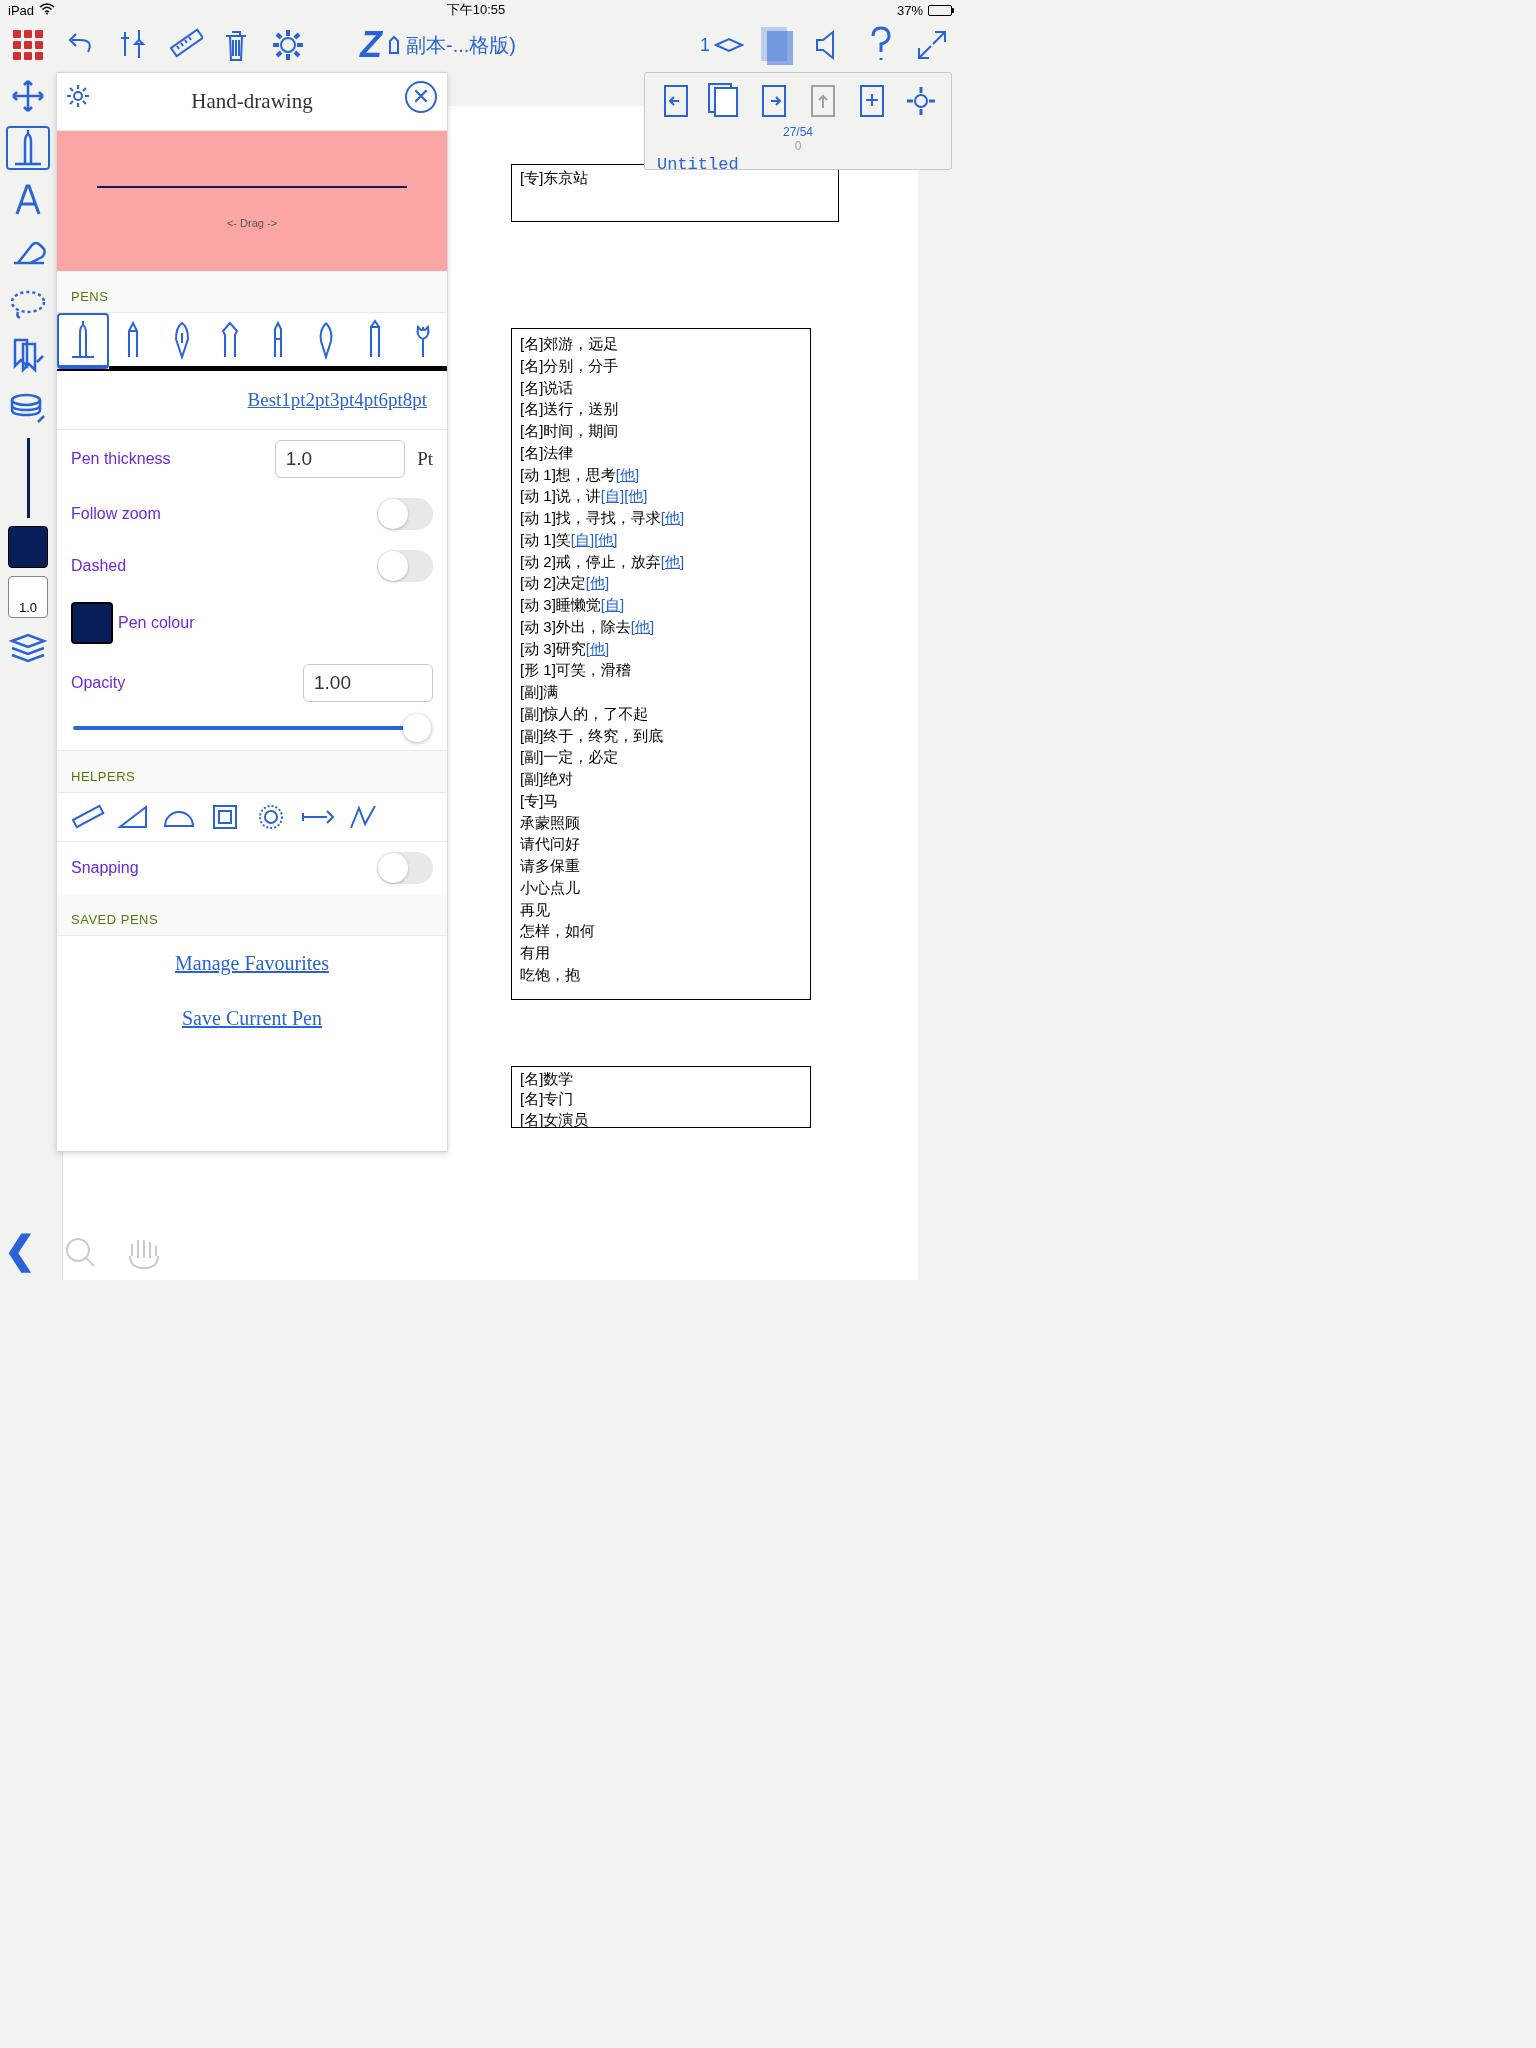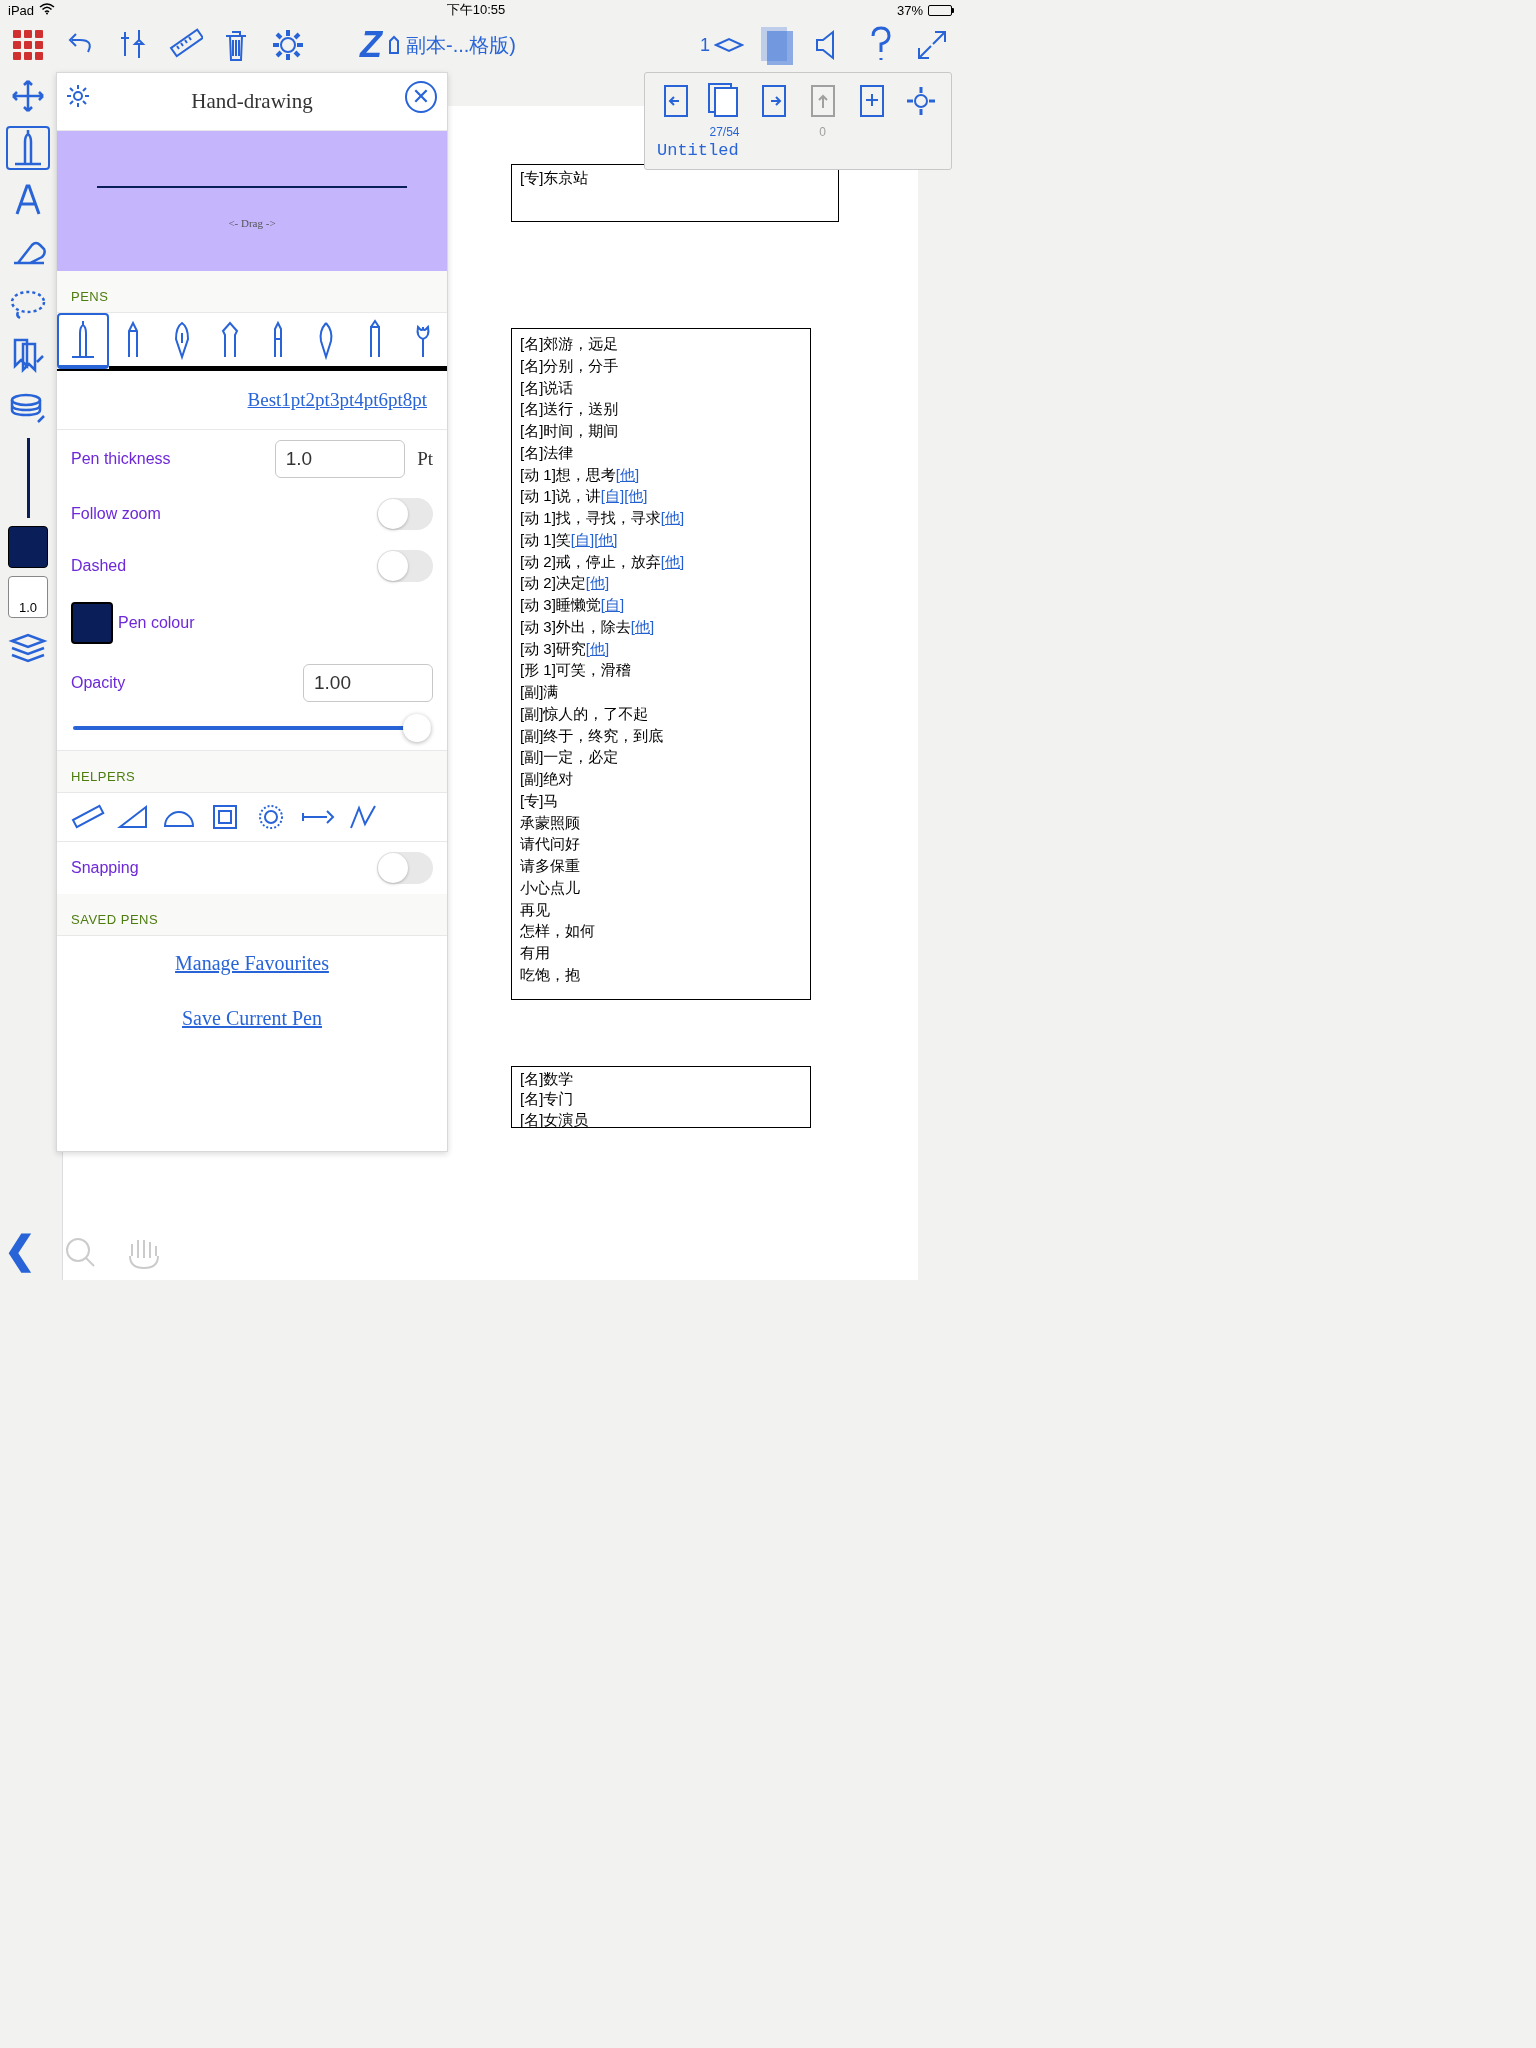--- a/index.html
+++ b/index.html
@@ -32,21 +32,21 @@
 .color-sw.dark { background: #0a1f5a; border: 1px solid #000; }
 .color-sw.white { background: #fff; border: 1px solid #888; position: relative; }
 .sw-label { position: absolute; bottom: 2px; left: 0; right: 0; text-align: center; font-size: 13px; }
 
 .panel { position: absolute; left: 56px; top: 72px; width: 392px; height: 1080px; background: #fff; border: 1px solid #d8d8d8; box-shadow: 0 2px 6px rgba(0,0,0,0.15); overflow: hidden; display: flex; flex-direction: column; }
 .panel-header { height: 58px; display: flex; align-items: center; justify-content: center; position: relative; border-bottom: 1px solid #e8e8e8; }
 .panel-title { font-size: 21px; color: #333; font-family: Georgia, serif; }
 .panel-cog { position: absolute; left: 8px; top: 10px; color: #2864d8; }
 .panel-close { position: absolute; right: 10px; top: 8px; width: 32px; height: 32px; border: 2.5px solid #2864d8; border-radius: 50%; display: flex; align-items: center; justify-content: center; color: #2864d8; font-size: 22px; cursor: pointer; }
 .panel-close::before { content: '✕'; }
-.preview { height: 140px; background: #c4b5fd; position: relative; font-family: Liberation Serif, serif; }
+.preview { height: 140px; background: #fca5a5; position: relative; }
 .preview-line { position: absolute; top: 55px; left: 40px; right: 40px; height: 2px; background: #0a1f5a; }
 .drag-label { position: absolute; top: 86px; left: 0; right: 0; text-align: center; font-size: 11px; color: #555; }
 .section-label { padding: 18px 14px 8px; font-size: 13px; color: #4d7c0f; letter-spacing: 0.5px; background: #f9f9f7; border-bottom: 1px solid #e8e8e8; }
 .pen-row { display: flex; height: 58px; border-bottom: 2px solid #000; }
 .pen-cell { flex: 1; display: flex; align-items: center; justify-content: center; border-bottom: 3px solid #000; position: relative; }
 .pen-cell.sel { border: 2px solid #2864d8; border-radius: 4px; border-bottom: 4px solid #2864d8; }
 .pen-cell svg { width: 38px; height: 42px; stroke: #2864d8; fill: none; stroke-width: 2; }
 .size-row { display: flex; justify-content: flex-end; padding: 18px 20px; border-bottom: 1px solid #e8e8e8; }
 .size-link { color: #2864d8; text-decoration: underline; font-size: 19px; font-family: Georgia, serif; cursor: pointer; }
 .opt-row { display: flex; align-items: center; justify-content: space-between; padding: 10px 14px; min-height: 50px; }
@@ -64,21 +64,21 @@
 .helper-icon { width: 40px; height: 36px; display: flex; align-items: center; justify-content: center; }
 .helper-icon svg { stroke: #2864d8; fill: none; stroke-width: 2; }
 .link-row { padding: 16px; text-align: center; }
 .action-link { color: #2864d8; text-decoration: underline; font-size: 20px; font-family: Georgia, serif; cursor: pointer; }
 
 .page-nav { position: absolute; right: 8px; top: 72px; width: 308px; height: 98px; background: #f2f2f0; border: 1px solid #c8c8c8; border-radius: 3px; padding: 4px 6px; }
 .nav-icons { display: flex; gap: 0px; height: 48px; }
 .nav-icon { flex:1;display: flex; align-items: center; justify-content: center; color: #2864d8; }
 .nav-icon svg { stroke: #2864d8; fill: none; stroke-width: 2; }
 .nav-icon.grey svg { stroke: #a0a0a0; }
-.nav-sub { display: flex; font-size: 12px; color: #2864d8; }
+.nav-sub { display: flex; font-size: 12px; color: #2864d8; flex-direction: column; }
 .nav-sub span { flex:1; text-align:center; }
 .nav-label { color: #2864d8; font-size: 17px; padding: 2px 6px; font-family: Liberation Mono, monospace; }
 
 .doc-body { position: absolute; left: 62px; top: 106px; right: 42px; bottom: 0; background: #fff; border-left: 1px solid #ddd; }
 .doc-table-cell { border: 1.5px solid #000; position: absolute; background: #fff; }
 .tc1 { left: 448px; top: 58px; width: 328px; height: 58px; padding: 4px 8px; font-size: 15px; }
 .tc2 { left: 448px; top: 222px; width: 300px; height: 672px; padding: 4px 8px; font-size: 15px; line-height: 1.45; }
 .tc3 { left: 448px; top: 960px; width: 300px; height: 62px; padding: 2px 8px; font-size: 15px; line-height: 1.35; }
 .inline-link { color: #2360d0; text-decoration: underline; }
 .faded-cn { color: #d48080; }

